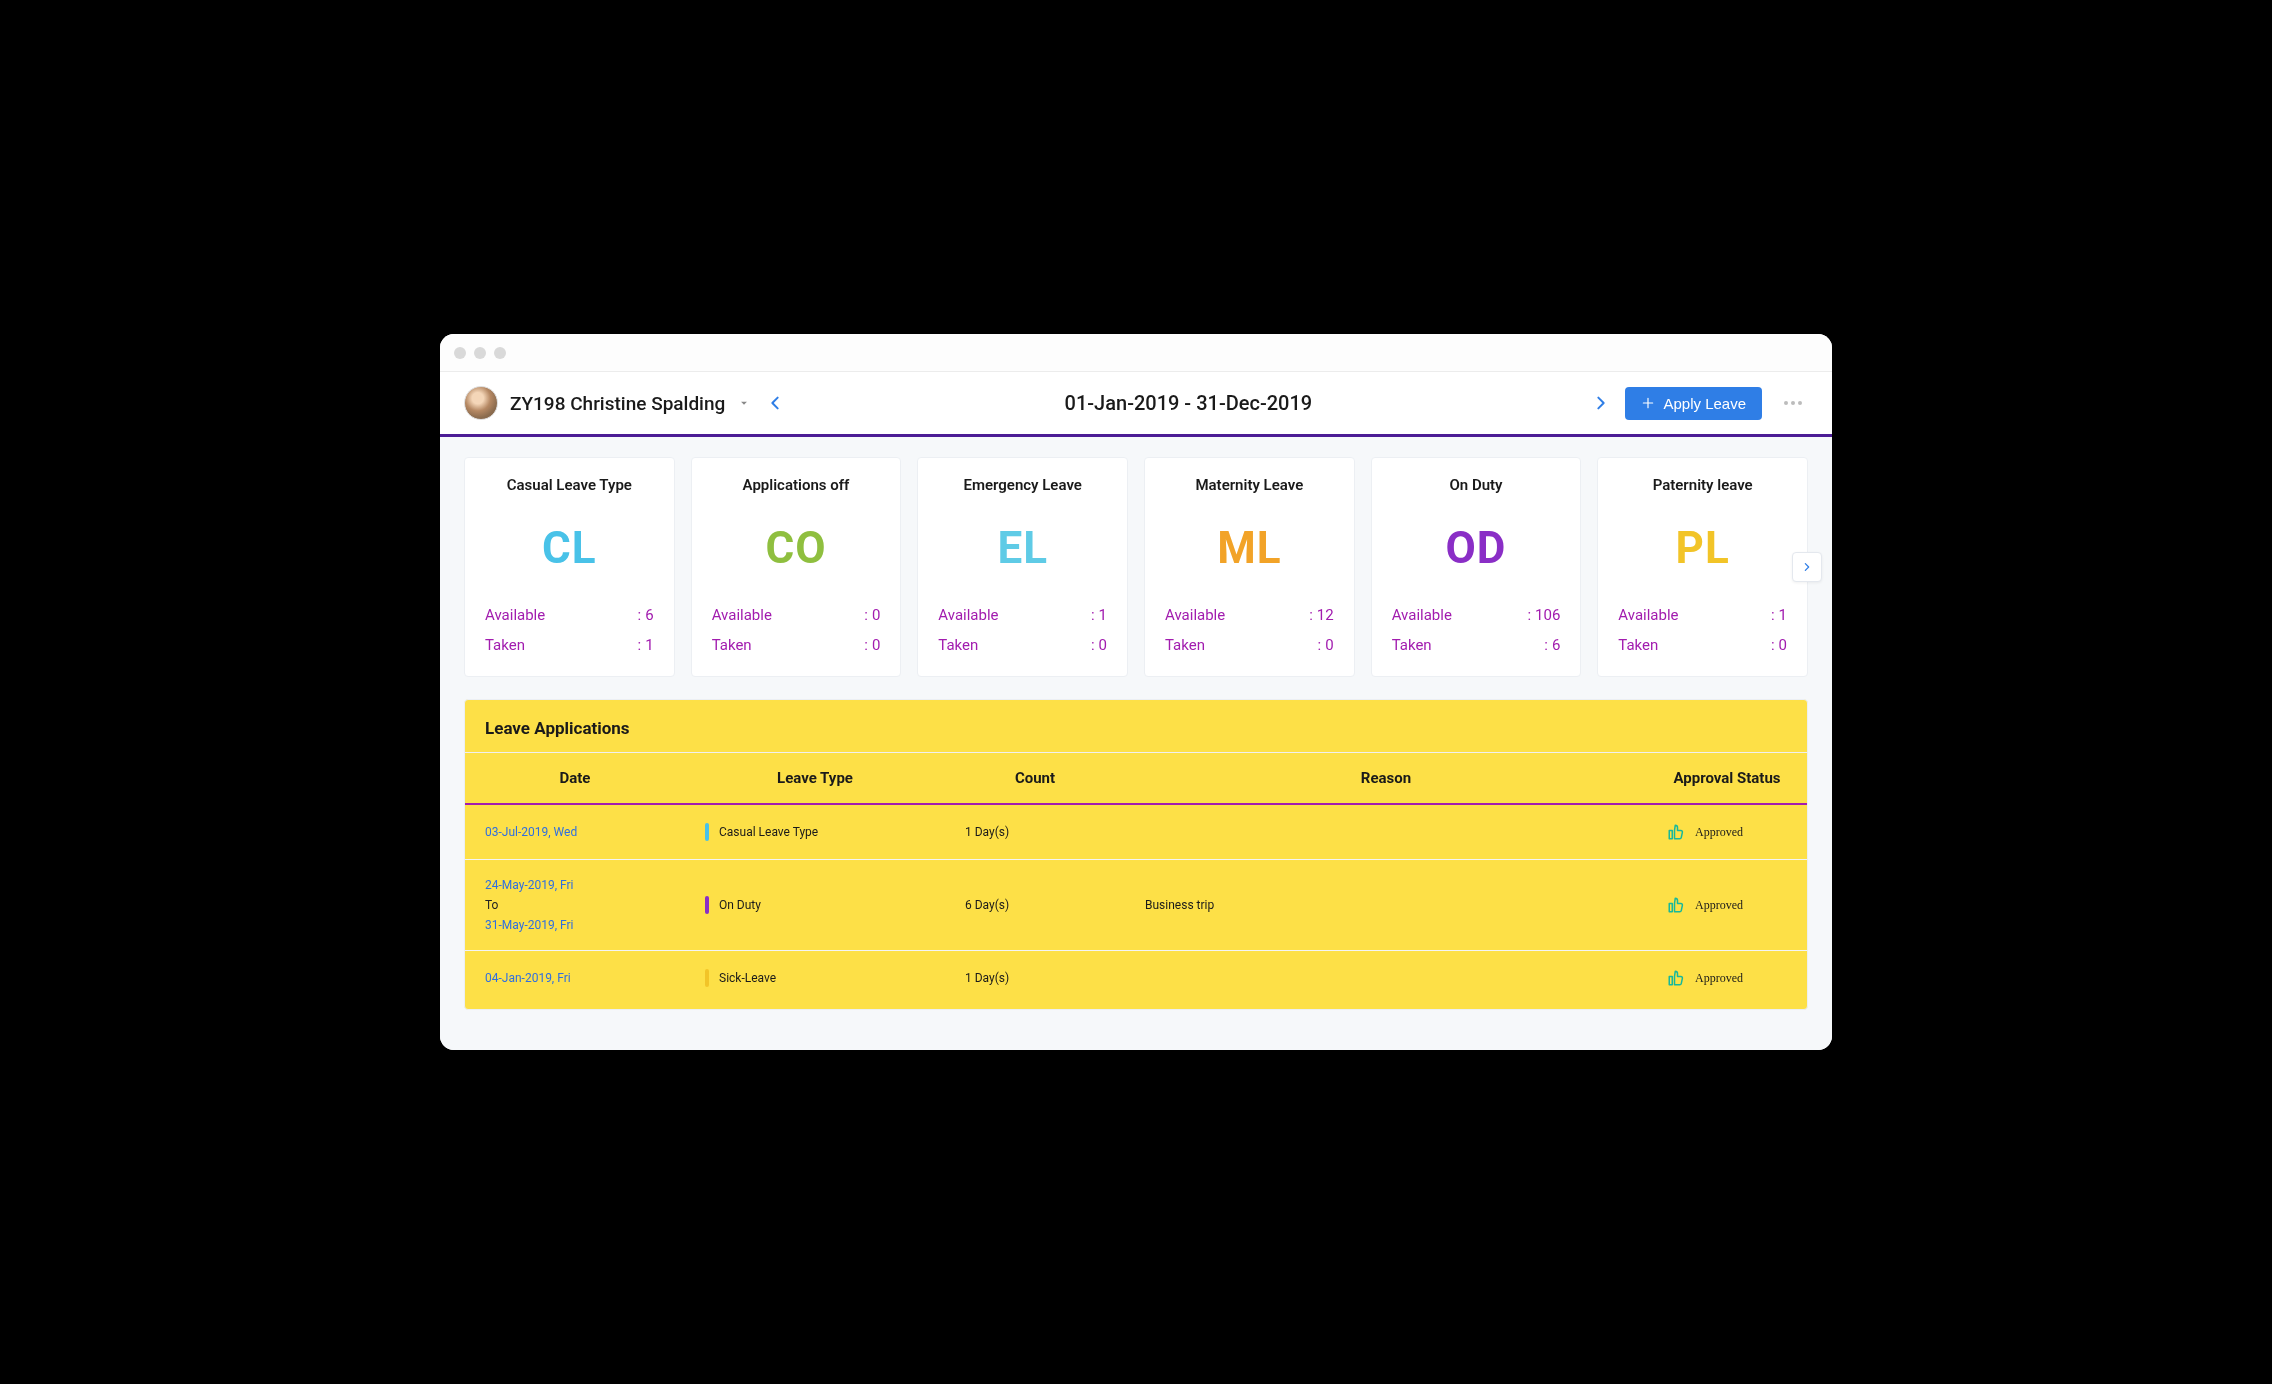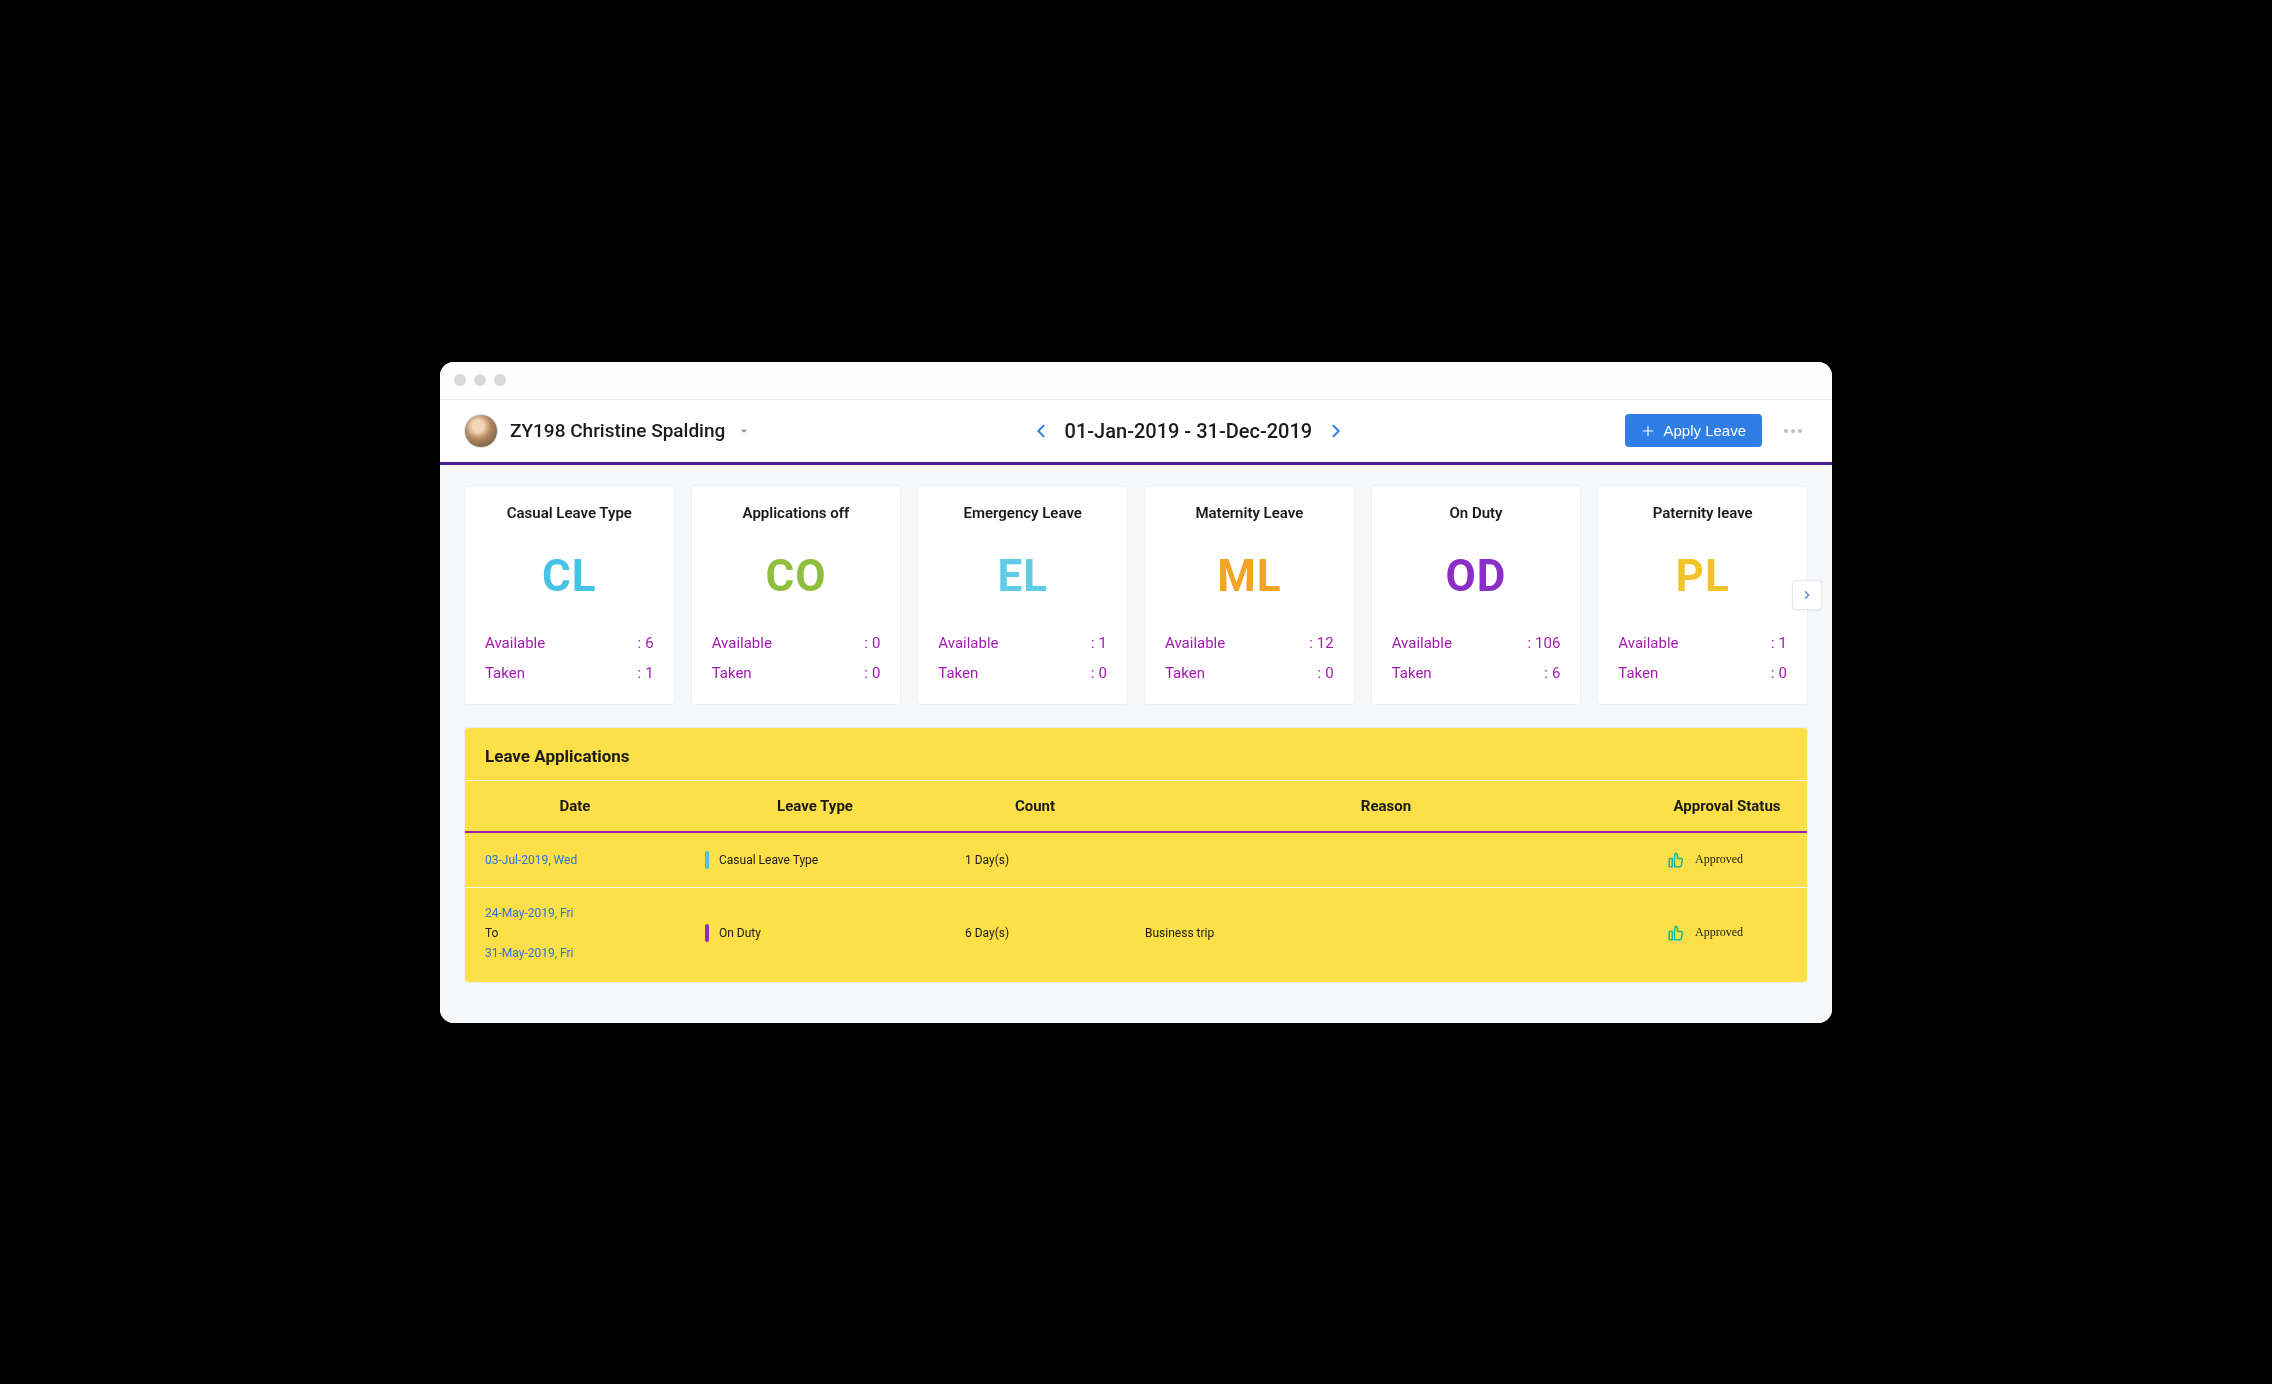--- a/index.html
+++ b/index.html
@@ -57,21 +57,21 @@
     font-weight: 500;
   }
   .chev-down {
     width: 14px; height: 14px;
     fill: #888;
   }
   .date-range-block {
     flex: 1;
     display: flex;
     align-items: center;
-    justify-content: center;
+    justify-content: space-between;
     gap: 16px;
   }
   .arrow-btn {
     cursor: pointer;
     display: inline-flex;
   }
   .arrow-btn svg { width: 16px; height: 18px; fill: #2f7ee6; stroke: #2f7ee6; }
   .date-range {
     font-size: 20px;
     color: #1a1a1a;
@@ -416,17 +416,40 @@
       <div class="status-cell">
         <span class="thumb">
                     <svg viewBox="0 0 24 24" fill="none" stroke="#16b89c" stroke-width="2" stroke-linejoin="round" stroke-linecap="round">
                       <path d="M7 10v11H3V10h4zm3 11h7c1 0 1.8-.7 2-1.6l1.5-7c.3-1.3-.7-2.4-2-2.4H14V6c0-1.7-1.3-3-3-3l-1 7v11z"></path>
                     </svg>
                   </span>
         <span>Approved</span>
       </div>
     </td>
             </tr>
+            <tr>
+    <td>
+                <div class="date-link">04-Jan-2019, Fri</div>
+              </td>
+    <td>
+      <div class="type-cell">
+        <span class="type-bar" style="background:#f2c428"></span>
+        <span>Sick-Leave</span>
+      </div>
+    </td>
+    <td>1 Day(s)</td>
+    <td></td>
+    <td class="col-status">
+      <div class="status-cell">
+        <span class="thumb">
+                    <svg viewBox="0 0 24 24" fill="none" stroke="#16b89c" stroke-width="2" stroke-linejoin="round" stroke-linecap="round">
+                      <path d="M7 10v11H3V10h4zm3 11h7c1 0 1.8-.7 2-1.6l1.5-7c.3-1.3-.7-2.4-2-2.4H14V6c0-1.7-1.3-3-3-3l-1 7v11z"></path>
+                    </svg>
+                  </span>
+        <span>Approved</span>
+      </div>
+    </td>
+            </tr>
           </tbody>
       </table>
     </div>
   </div>
 </div>
 
 </body></html>

